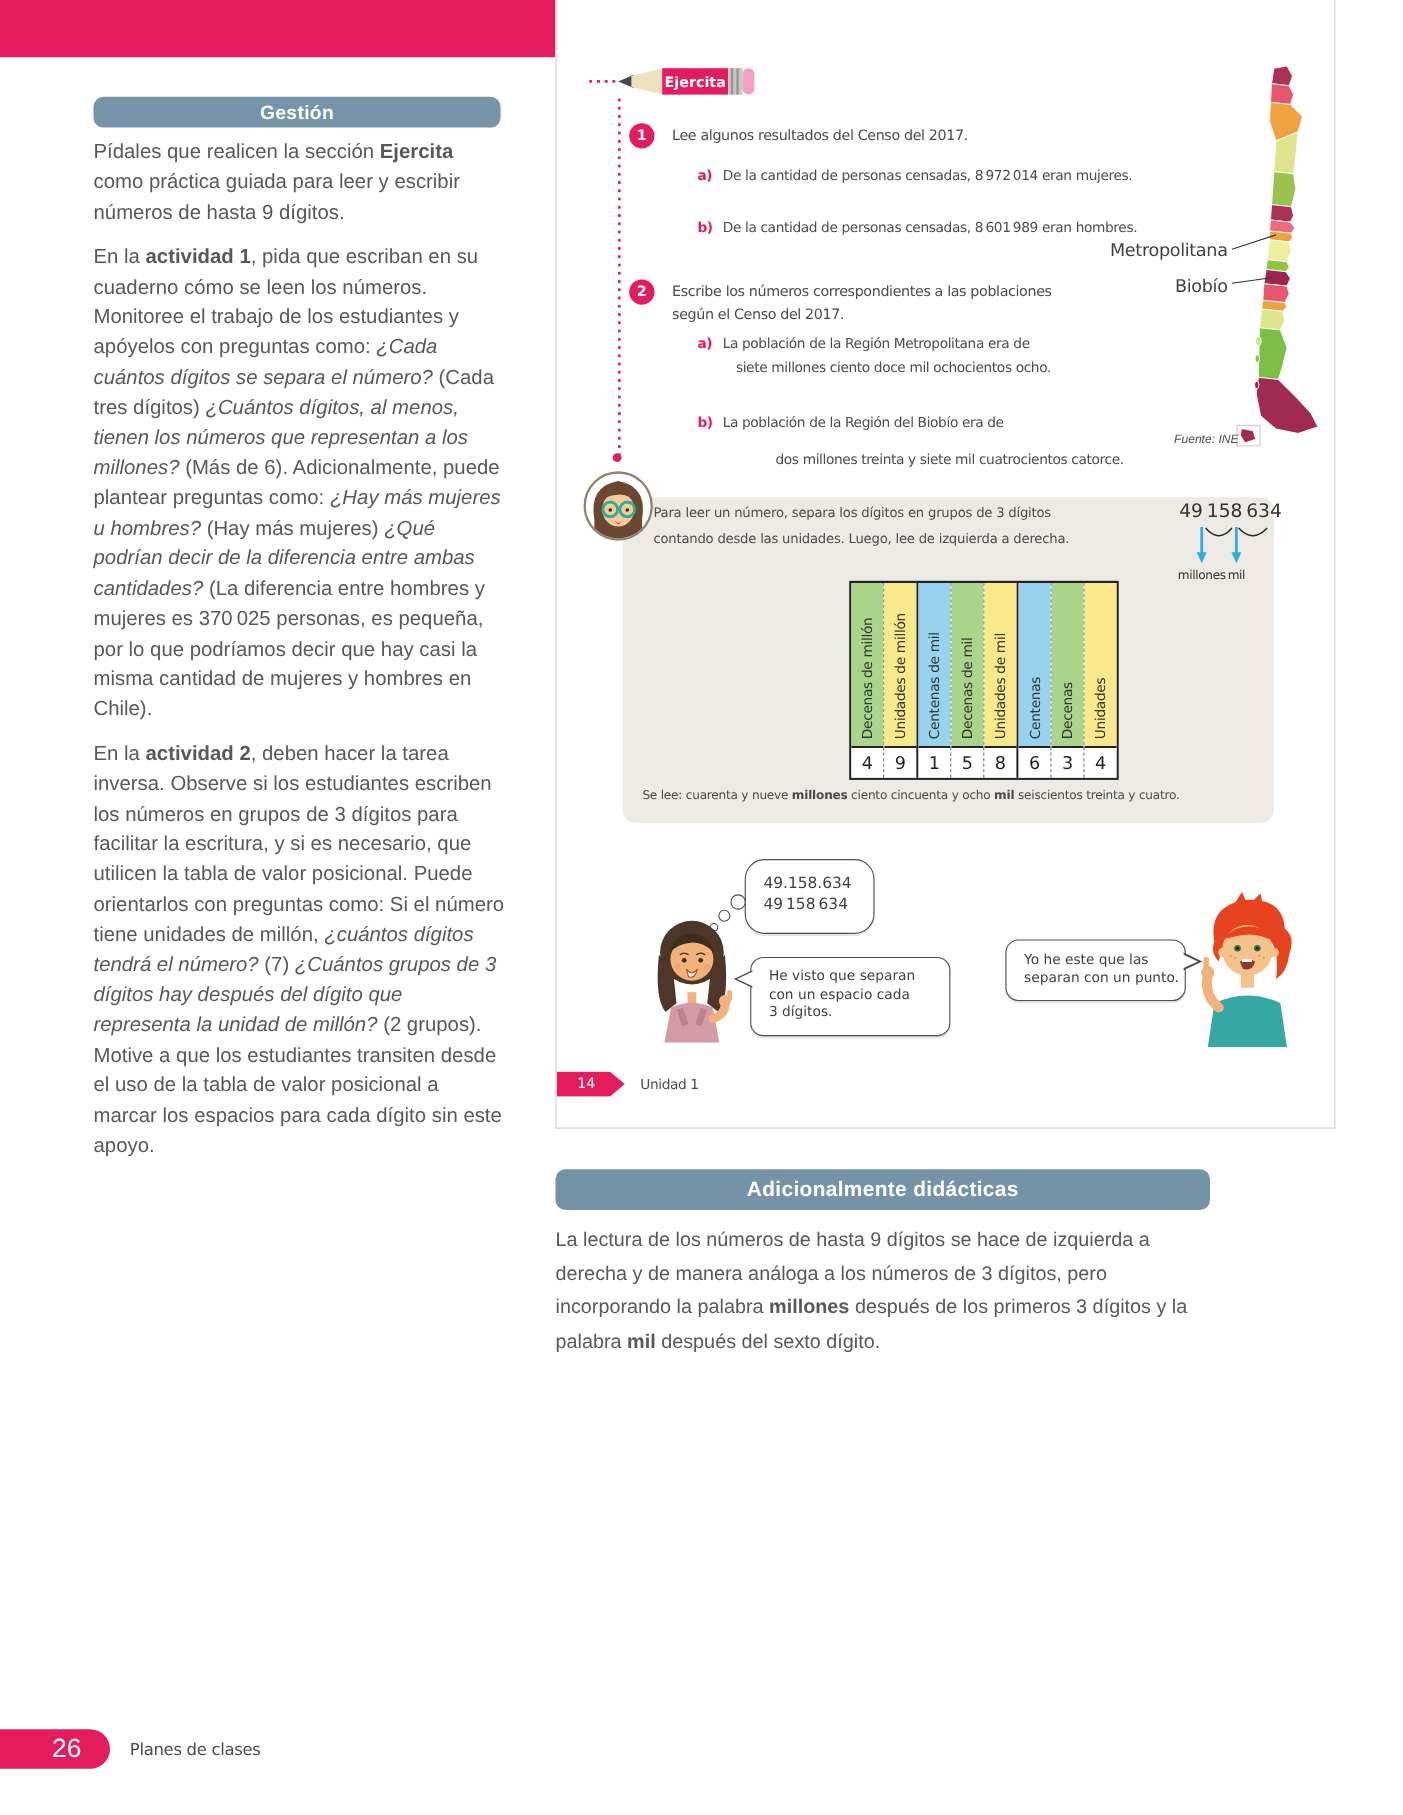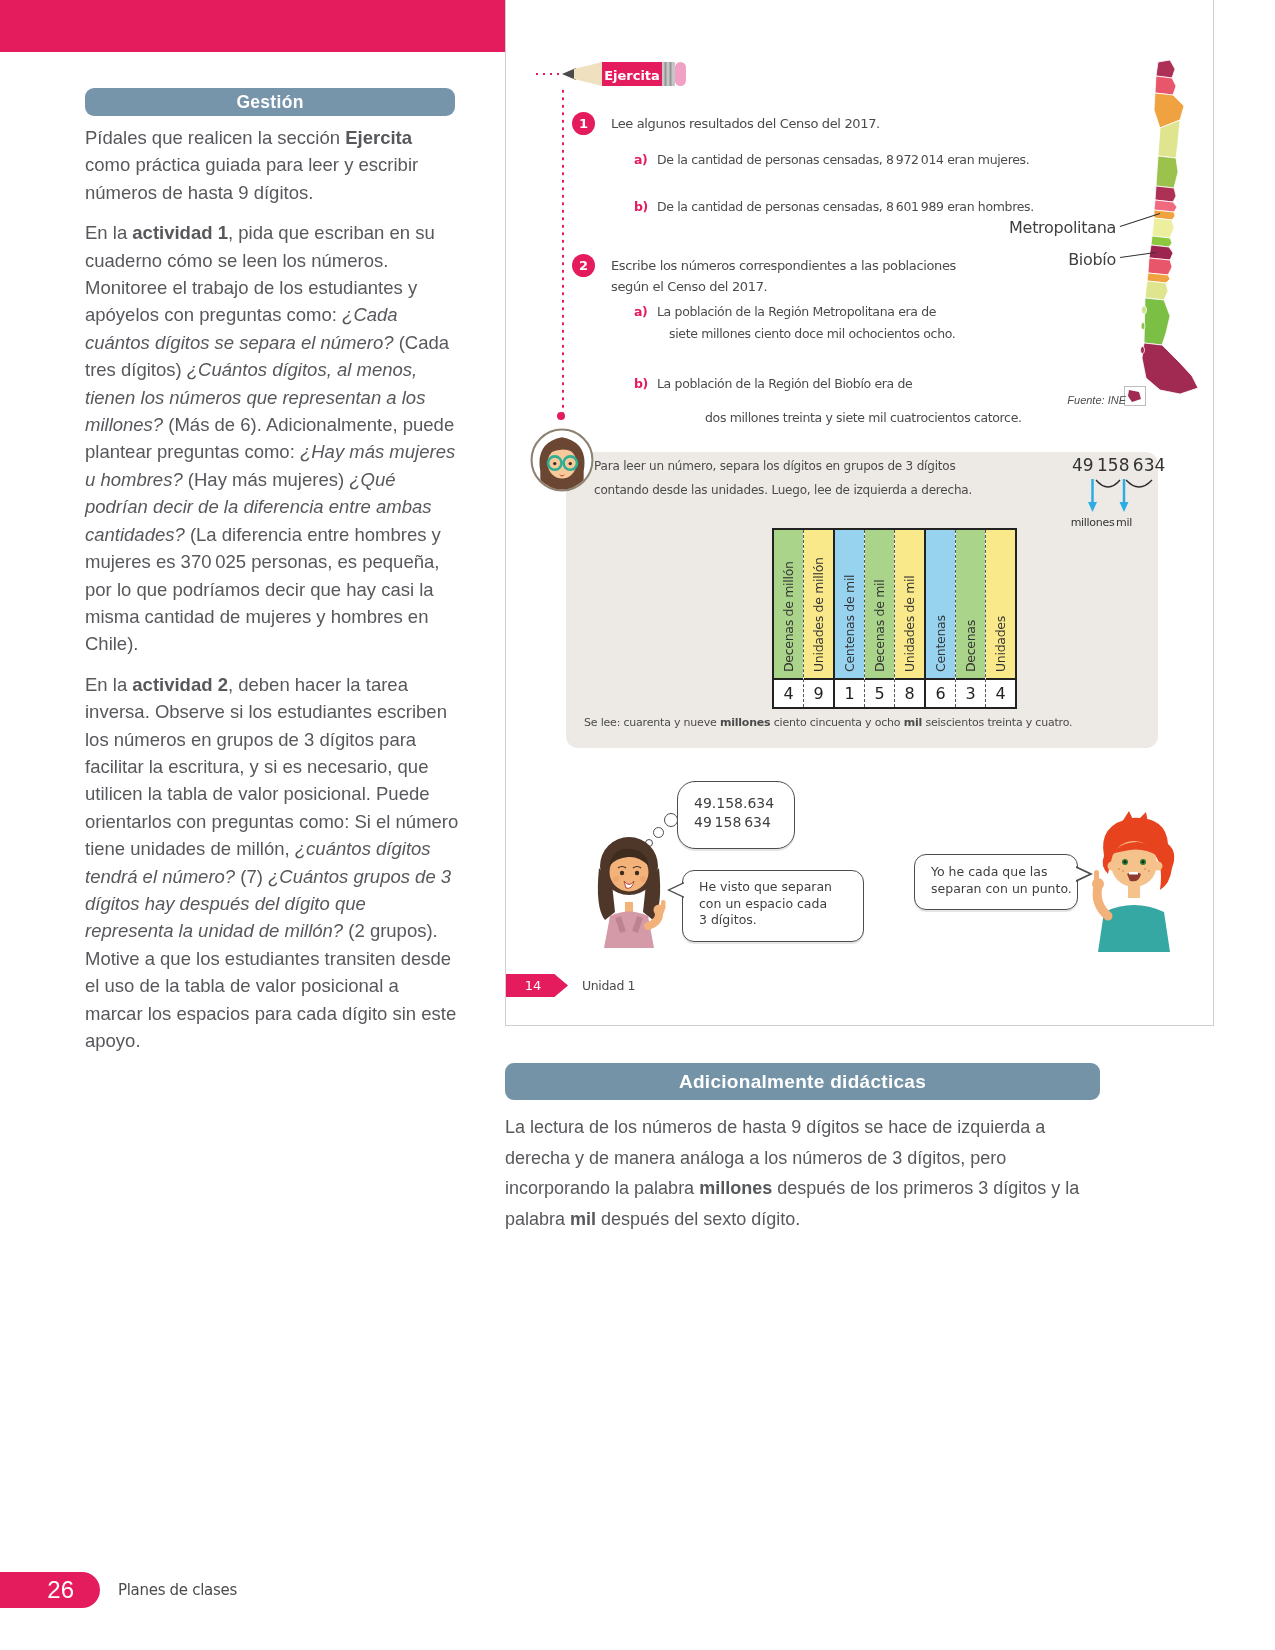--- a/index.html
+++ b/index.html
@@ -272,21 +272,21 @@
 
     <div class="abs bubble gbubble">
       <div>He visto que separan</div>
       <div>con un espacio cada</div>
       <div>3 dígitos.</div>
     </div>
     <div class="abs tail tail-left-outer" style="left:161px;top:882px;"></div>
     <div class="abs tail tail-left-inner" style="left:164px;top:883px;"></div>
 
     <div class="abs bubble bbubble">
-      <div>Yo he cada que las</div>
+      <div>Yo he este que las</div>
       <div>separan con un punto.</div>
     </div>
     <div class="abs tail tail-right-outer" style="left:570px;top:866px;"></div>
     <div class="abs tail tail-right-inner" style="left:568px;top:867px;"></div>
 
     <svg class="abs" style="left:566px;top:810px;" width="118" height="142" viewBox="0 0 118 142">
       <path d="M32,46 Q26,14 60,8 Q94,6 96,34 Q106,42 100,58 Q98,74 88,80 Q92,52 80,42 Q60,34 46,44 Q38,50 36,64 Q28,56 32,46 Z" fill="#e8431f"></path>
       <polygon points="50,12 57,1 62,12" fill="#e8431f"></polygon>
       <polygon points="66,10 74,2 76,13" fill="#e8431f"></polygon>
       <circle cx="40" cy="56" r="4.5" fill="#f6c28b"></circle>

